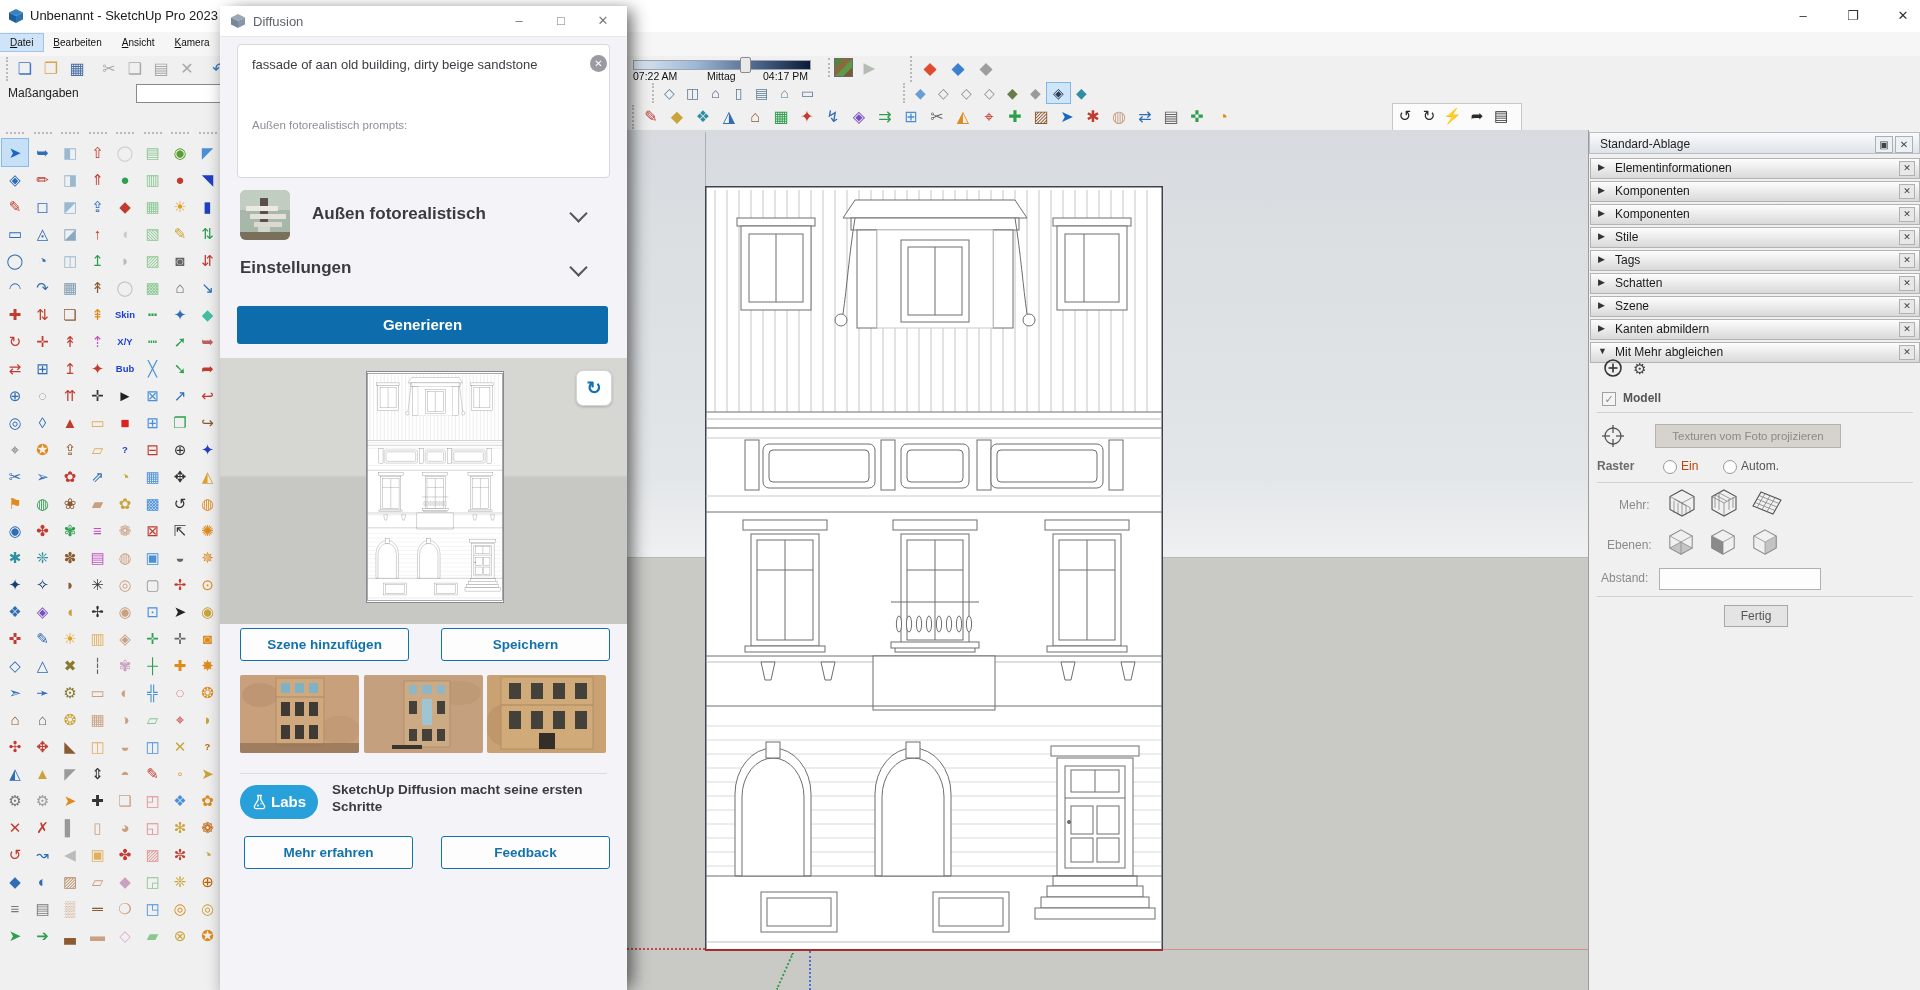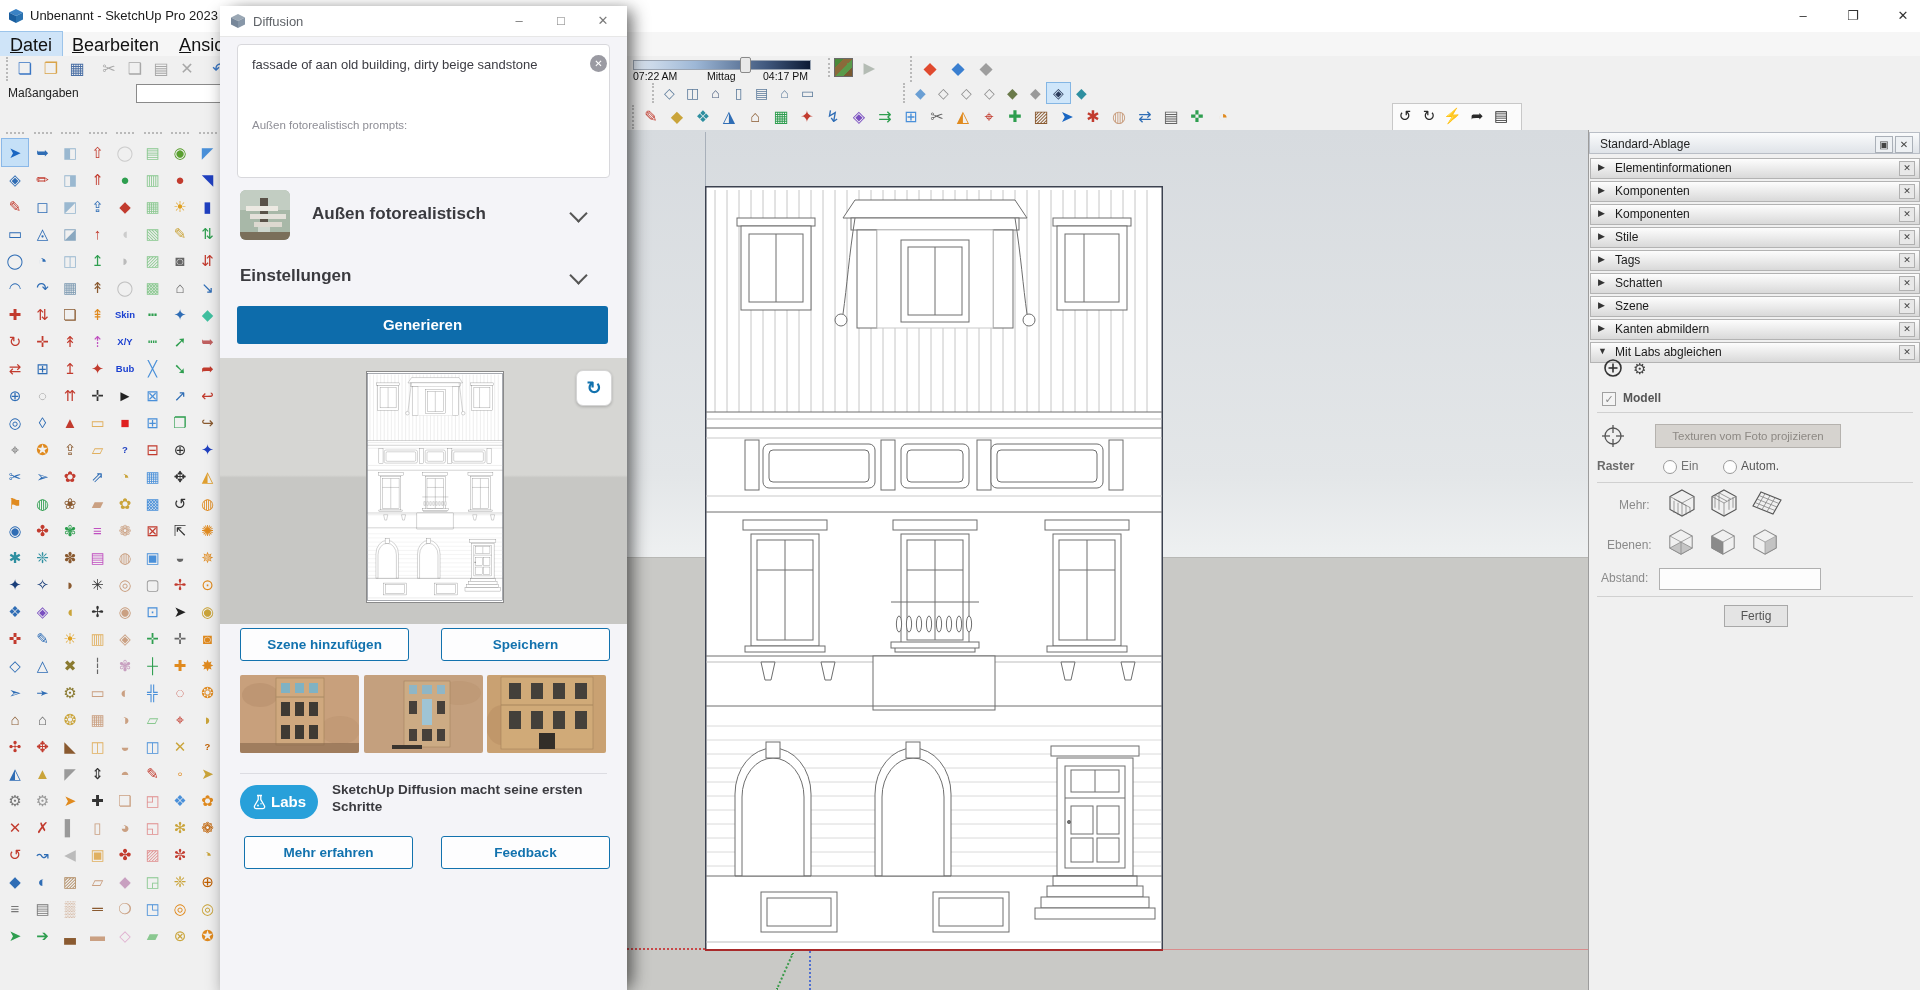--- a/index.html
+++ b/index.html
@@ -4,21 +4,21 @@
 <style>
   html,body{margin:0;padding:0;width:1920px;height:990px;overflow:hidden;
     font-family:"Liberation Sans",sans-serif;background:#f0f0f0;position:relative;}
   .abs{position:absolute;}
   
   #titlebar{left:0;top:0;width:1920px;height:32px;background:#fff;border-bottom:1px solid #e6e6e6;}
   #app-title{left:30px;top:8px;font-size:13px;color:#1a1a1a;}
   .winbtn{top:4px;width:34px;height:24px;text-align:center;line-height:24px;font-size:13px;color:#333;cursor:pointer;}
   
   #menubar{left:0;top:32px;width:1920px;height:24px;background:#f6f6f6;border-bottom:1px solid #e2e2e2;}
-  .menu-item{display:inline-block;padding:3px 10px;font-size:18px;color:#111;cursor:pointer;text-align:center;}
+  .menu-item{display:inline-block;padding:3px 10px;font-size:10px;color:#111;cursor:pointer;text-align:center;}
   .menu-item.active{background:#cfe4f8;outline:1px solid #9cc4ea;}
   
   .trow{left:0;width:1920px;background:#f0f0f0;border-bottom:1px solid #dedede;}
   #row1{top:56px;height:26px;}
   #row2{top:82px;height:22px;}
   #row3{top:104px;height:26px;}
   .ticon{display:inline-block;width:26px;text-align:center;font-size:16px;line-height:24px;cursor:pointer;}
   .tsep{display:inline-block;width:6px;}
   #file-icons{left:6px;top:57px;}
   #meas-label{left:8px;top:86px;font-size:12px;color:#222;}
@@ -93,21 +93,21 @@
   #prompt-card{left:17px;top:38px;width:371px;height:132px;background:#fff;border:1px solid #d8d8dc;border-radius:4px;}
   #prompt-text{left:14px;top:12px;width:320px;font-size:13px;color:#3c3c43;}
   #prompt-clear{left:352px;top:10px;width:17px;height:17px;border-radius:50%;background:#9a9aa2;color:#fff;
     font-size:10px;line-height:17px;text-align:center;cursor:pointer;}
   #prompt-hint-label{left:14px;top:74px;font-size:11.5px;color:#8e8e96;}
   #prompt-chip{left:11px;top:90px;width:333px;background:#ebebf0;border-radius:3px;padding:4px 8px;
     font-size:11.5px;color:#70707a;line-height:1.35;}
   #style-row{left:0;top:176px;width:342px;height:66px;cursor:pointer;}
   #style-thumb{left:20px;top:8px;width:50px;height:50px;border-radius:6px;overflow:hidden;}
   #style-label{left:92px;top:22px;font-size:17px;font-weight:600;color:#3a3a3f;}
-  #settings-row{left:0;top:248px;width:407px;height:44px;cursor:pointer;}
+  #settings-row{left:0;top:240px;width:407px;height:44px;cursor:pointer;}
   #settings-label{left:20px;top:12px;font-size:17px;font-weight:600;color:#3a3a3f;}
   .chev{position:absolute;width:11px;height:11px;border-right:2px solid #555;border-bottom:2px solid #555;transform:rotate(45deg);}
   #generate-btn{left:17px;top:300px;width:371px;height:38px;background:#0d6cab;border-radius:3px;color:#fff;
     font-size:15px;font-weight:700;text-align:center;line-height:38px;cursor:pointer;}
   #preview-band{left:0;top:352px;width:407px;height:266px;
     background:linear-gradient(180deg,#d6d6d3 0%,#d6d6d3 44%,#c7c7c4 45%,#c7c7c4 100%);}
   #mini-facade{left:147px;top:14px;width:136px;height:230px;background:#fff;outline:1px solid #8a8a8a;}
   #regen-btn{left:356px;top:12px;width:34px;height:34px;background:#fff;border:1px solid #d5d5d5;border-radius:7px;
     text-align:center;line-height:34px;font-size:18px;font-weight:bold;color:#1272ae;cursor:pointer;box-shadow:0 1px 3px rgba(0,0,0,.2);}
   .dlg-outline-btn{position:absolute;width:167px;height:31px;background:#fdfdfe;border:1px solid #1272ae;border-radius:3px;
@@ -606,21 +606,21 @@
         <span class="rp-lbl">Szene</span>
         <span class="rp-x">✕</span>
       </div>
       <div class="rp-row">
         <span class="rp-arrow">▶</span>
         <span class="rp-lbl">Kanten abmildern</span>
         <span class="rp-x">✕</span>
       </div>
       <div class="rp-row">
         <span class="rp-arrow">▼</span>
-        <span class="rp-lbl">Mit Labs abgleichen</span>
+        <span class="rp-lbl">Mit Mehr abgleichen</span>
         <span class="rp-x">✕</span>
       </div>
     </div>
 
   <svg class="abs" style="left:14px;top:228px" width="20" height="20" viewBox="0 0 20 20">
     <circle cx="10" cy="10" r="8" fill="none" stroke="#333" stroke-width="1.6"></circle>
     <line x1="10" y1="5.5" x2="10" y2="14.5" stroke="#333" stroke-width="1.6"></line>
     <line x1="5.5" y1="10" x2="14.5" y2="10" stroke="#333" stroke-width="1.6"></line>
   </svg>
   <span class="abs" style="left:44px;top:230px;font-size:15px;color:#444;cursor:pointer">⚙</span>
@@ -630,21 +630,21 @@
   <svg class="abs" style="left:12px;top:294px" width="24" height="24" viewBox="0 0 24 24">
     <circle cx="12" cy="12" r="8" fill="none" stroke="#555" stroke-width="1.3"></circle>
     <line x1="12" y1="1" x2="12" y2="9" stroke="#555" stroke-width="1.3"></line>
       <line x1="12" y1="15" x2="12" y2="23" stroke="#555" stroke-width="1.3"></line>
     <line x1="1" y1="12" x2="9" y2="12" stroke="#555" stroke-width="1.3"></line>
       <line x1="15" y1="12" x2="23" y2="12" stroke="#555" stroke-width="1.3"></line>
   </svg>
   <div id="mp-project-btn" class="abs">Texturen vom Foto projizieren</div>
   <span class="rlabel" style="left:8px;top:329px">Raster</span>
   <span class="radio" style="left:74px;top:330px"></span>
-  <span class="rlabel2" style="left:92px;top:329px;color:#737373">Ein</span>
+  <span class="rlabel2" style="left:92px;top:329px;color:#c2410c">Ein</span>
   <span class="radio" style="left:134px;top:330px"></span>
   <span class="rlabel2" style="left:152px;top:329px;color:#555">Autom.</span>
   <div class="rp-div" style="top:352px"></div>
   <span class="rlabel2" style="left:30px;top:368px">Mehr:</span>
   <svg class="mp-cube" style="left:78px;top:358px" width="30" height="30" viewBox="0 0 28 30">
     <polygon points="14,2 26,8.5 26,21.5 14,28 2,21.5 2,8.5" fill="none" stroke="#555" stroke-width="1.1"></polygon>
     <path d="M2 8.5 L14 15 L26 8.5 M14 15 V28 M6 11 L18 17.5 M10 13 L22 19.5 M6 25 V12.8 M10 27 V14.8 M18 27 V17.2 M22 25 V19.2" stroke="#777" stroke-width=".7" fill="none"></path>
   </svg>
   <svg class="mp-cube" style="left:120px;top:358px" width="30" height="30" viewBox="0 0 28 30">
     <polygon points="14,2 26,8.5 26,21.5 14,28 2,21.5 2,8.5" fill="none" stroke="#555" stroke-width="1.1"></polygon>

